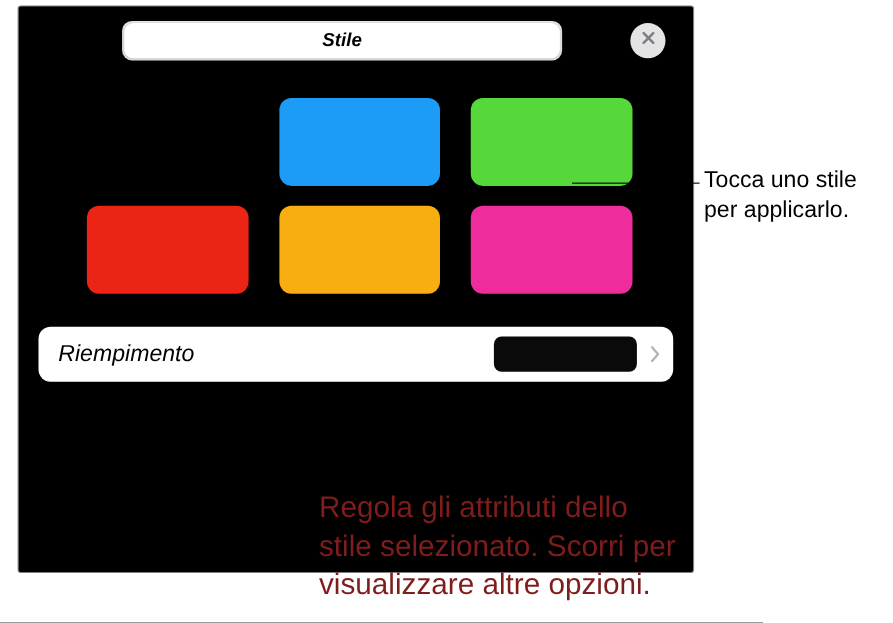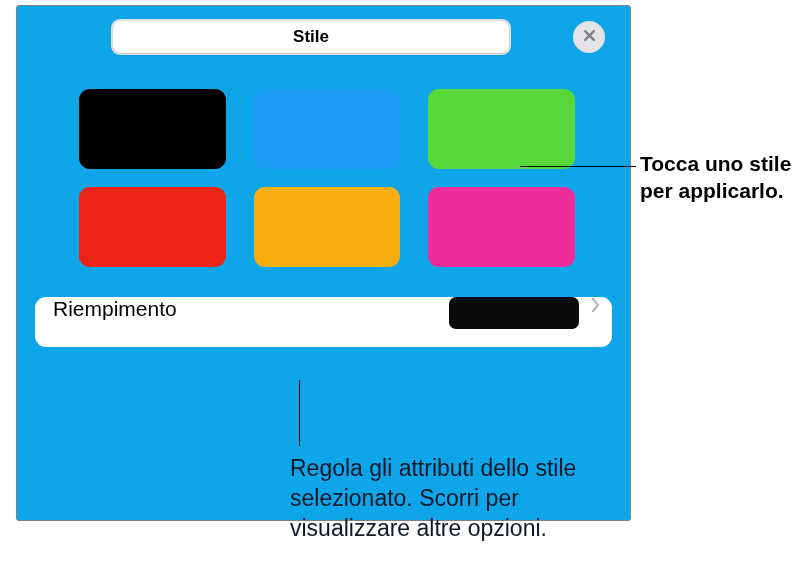--- a/index.html
+++ b/index.html
@@ -11,21 +11,22 @@
       position: relative;
     }
     .panel {
       position: absolute;
       left: 16px;
       top: 5px;
       width: 615px;
       height: 516px;
       border: 1px solid #7f7f7f;
       border-radius: 3px;
-      background: #0ea5e9;
+      background: #000000;
+      font-style: italic;
     }
     .header {
       display: flex;
       align-items: center;
       padding: 13px 25px 0 94px;
       gap: 0;
     }
     .segmented {
       display: flex;
       background: #e7e7e9;
@@ -81,20 +82,21 @@
       height: 80px;
       border-radius: 11px;
       cursor: pointer;
     }
     .fill-row {
       margin: 30px 18px 0 18px;
       background: #fff;
       border-radius: 11px;
       height: 50px;
       display: flex;
+      align-items: center;
       padding: 0 12px 0 18px;
       cursor: pointer;
     }
     .fill-label {
       font-size: 21px;
       color: #000;
       flex: 1;
     }
     .fill-preview {
       width: 130px;
@@ -108,30 +110,29 @@
     .chevron svg { width: 9px; height: 16px; display: block; }
 
     .callout1 {
       position: absolute;
       left: 640px;
       top: 150px;
       width: 170px;
       font-size: 21px;
       line-height: 1.3;
       color: #000;
-      font-weight: bold;
     }
     .callout2 {
       position: absolute;
       left: 290px;
-      top: 454px;
+      top: 444px;
       width: 330px;
-      font-size: 23px;
+      font-size: 27px;
       line-height: 1.3;
-      color: #0f172a;
+      color: #7f1d1d;
     }
     .leader1 {
       position: absolute;
       left: 520px;
       top: 166px;
       width: 116px;
       height: 1px;
       background: #000;
     }
     .leader2 {

